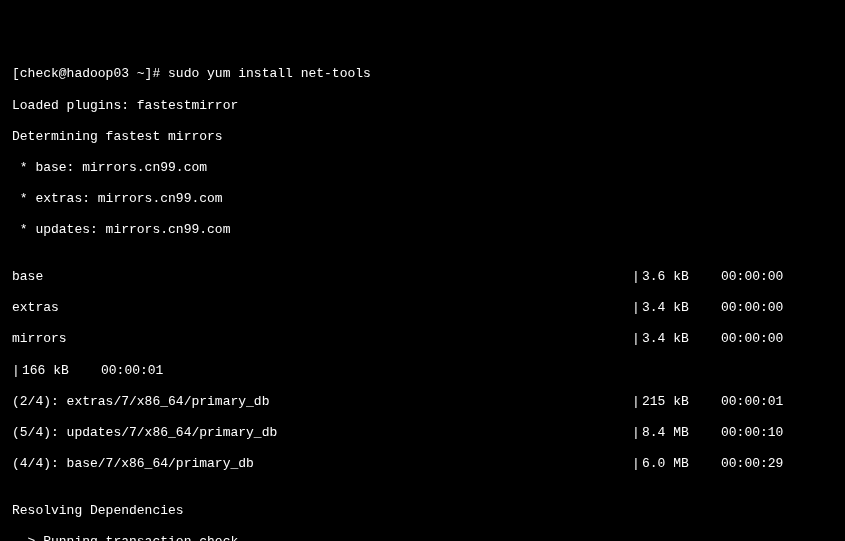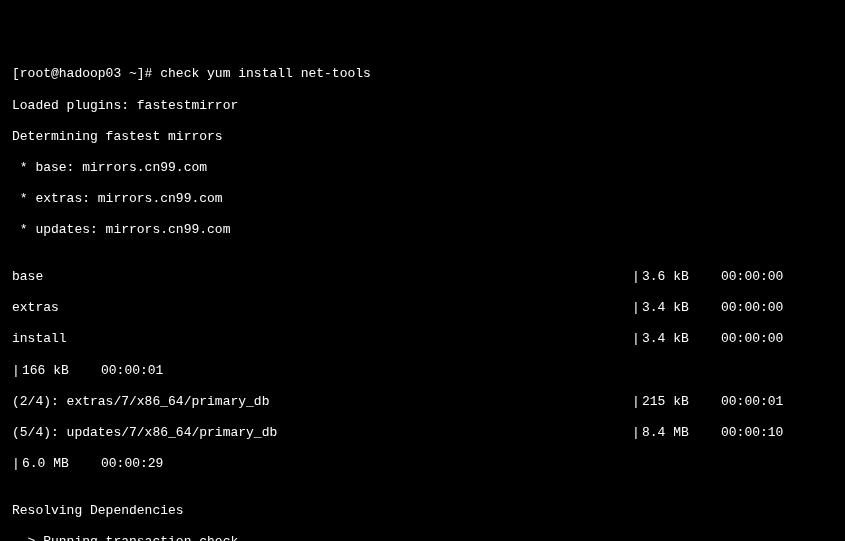--- a/index.html
+++ b/index.html
@@ -21,34 +21,34 @@
     .dl-sep { flex: 0 0 10px; }
     .dl-size { flex: 0 0 65px; }
     .dl-gap { flex: 0 0 14px; }
     .dl-time { flex: 0 0 70px; }
   </style>
 </head>
 <body>
 
 
 
-<span class="line">[root@hadoop03 ~]# check yum install net-tools</span>
+<span class="line">[check@hadoop03 ~]# sudo yum install net-tools</span>
 <span class="line">Loaded plugins: fastestmirror</span>
 <span class="line">Determining fastest mirrors</span>
 <span class="line"> * base: mirrors.cn99.com</span>
 <span class="line"> * extras: mirrors.cn99.com</span>
 <span class="line"> * updates: mirrors.cn99.com</span>
 
 <div class="download-line"><span class="dl-name">base</span><span class="dl-sep">|</span><span class="dl-size">3.6 kB</span><span class="dl-gap"></span><span class="dl-time">00:00:00</span></div>
 <div class="download-line"><span class="dl-name">extras</span><span class="dl-sep">|</span><span class="dl-size">3.4 kB</span><span class="dl-gap"></span><span class="dl-time">00:00:00</span></div>
-<div class="download-line"><span class="dl-name">install</span><span class="dl-sep">|</span><span class="dl-size">3.4 kB</span><span class="dl-gap"></span><span class="dl-time">00:00:00</span></div>
+<div class="download-line"><span class="dl-name">mirrors</span><span class="dl-sep">|</span><span class="dl-size">3.4 kB</span><span class="dl-gap"></span><span class="dl-time">00:00:00</span></div>
 <div class="download-line"><span class="dl-sep">|</span><span class="dl-size">166 kB</span><span class="dl-gap"></span><span class="dl-time">00:00:01</span></div>
 <div class="download-line"><span class="dl-name">(2/4): extras/7/x86_64/primary_db</span><span class="dl-sep">|</span><span class="dl-size">215 kB</span><span class="dl-gap"></span><span class="dl-time">00:00:01</span></div>
 <div class="download-line"><span class="dl-name">(5/4): updates/7/x86_64/primary_db</span><span class="dl-sep">|</span><span class="dl-size">8.4 MB</span><span class="dl-gap"></span><span class="dl-time">00:00:10</span></div>
-<div class="download-line"><span class="dl-sep">|</span><span class="dl-size">6.0 MB</span><span class="dl-gap"></span><span class="dl-time">00:00:29</span></div>
+<div class="download-line"><span class="dl-name">(4/4): base/7/x86_64/primary_db</span><span class="dl-sep">|</span><span class="dl-size">6.0 MB</span><span class="dl-gap"></span><span class="dl-time">00:00:29</span></div>
 
 <span class="line">Resolving Dependencies</span>
 <span class="line">--&gt; Running transaction check</span>
 
 
 
 
 
 
 

